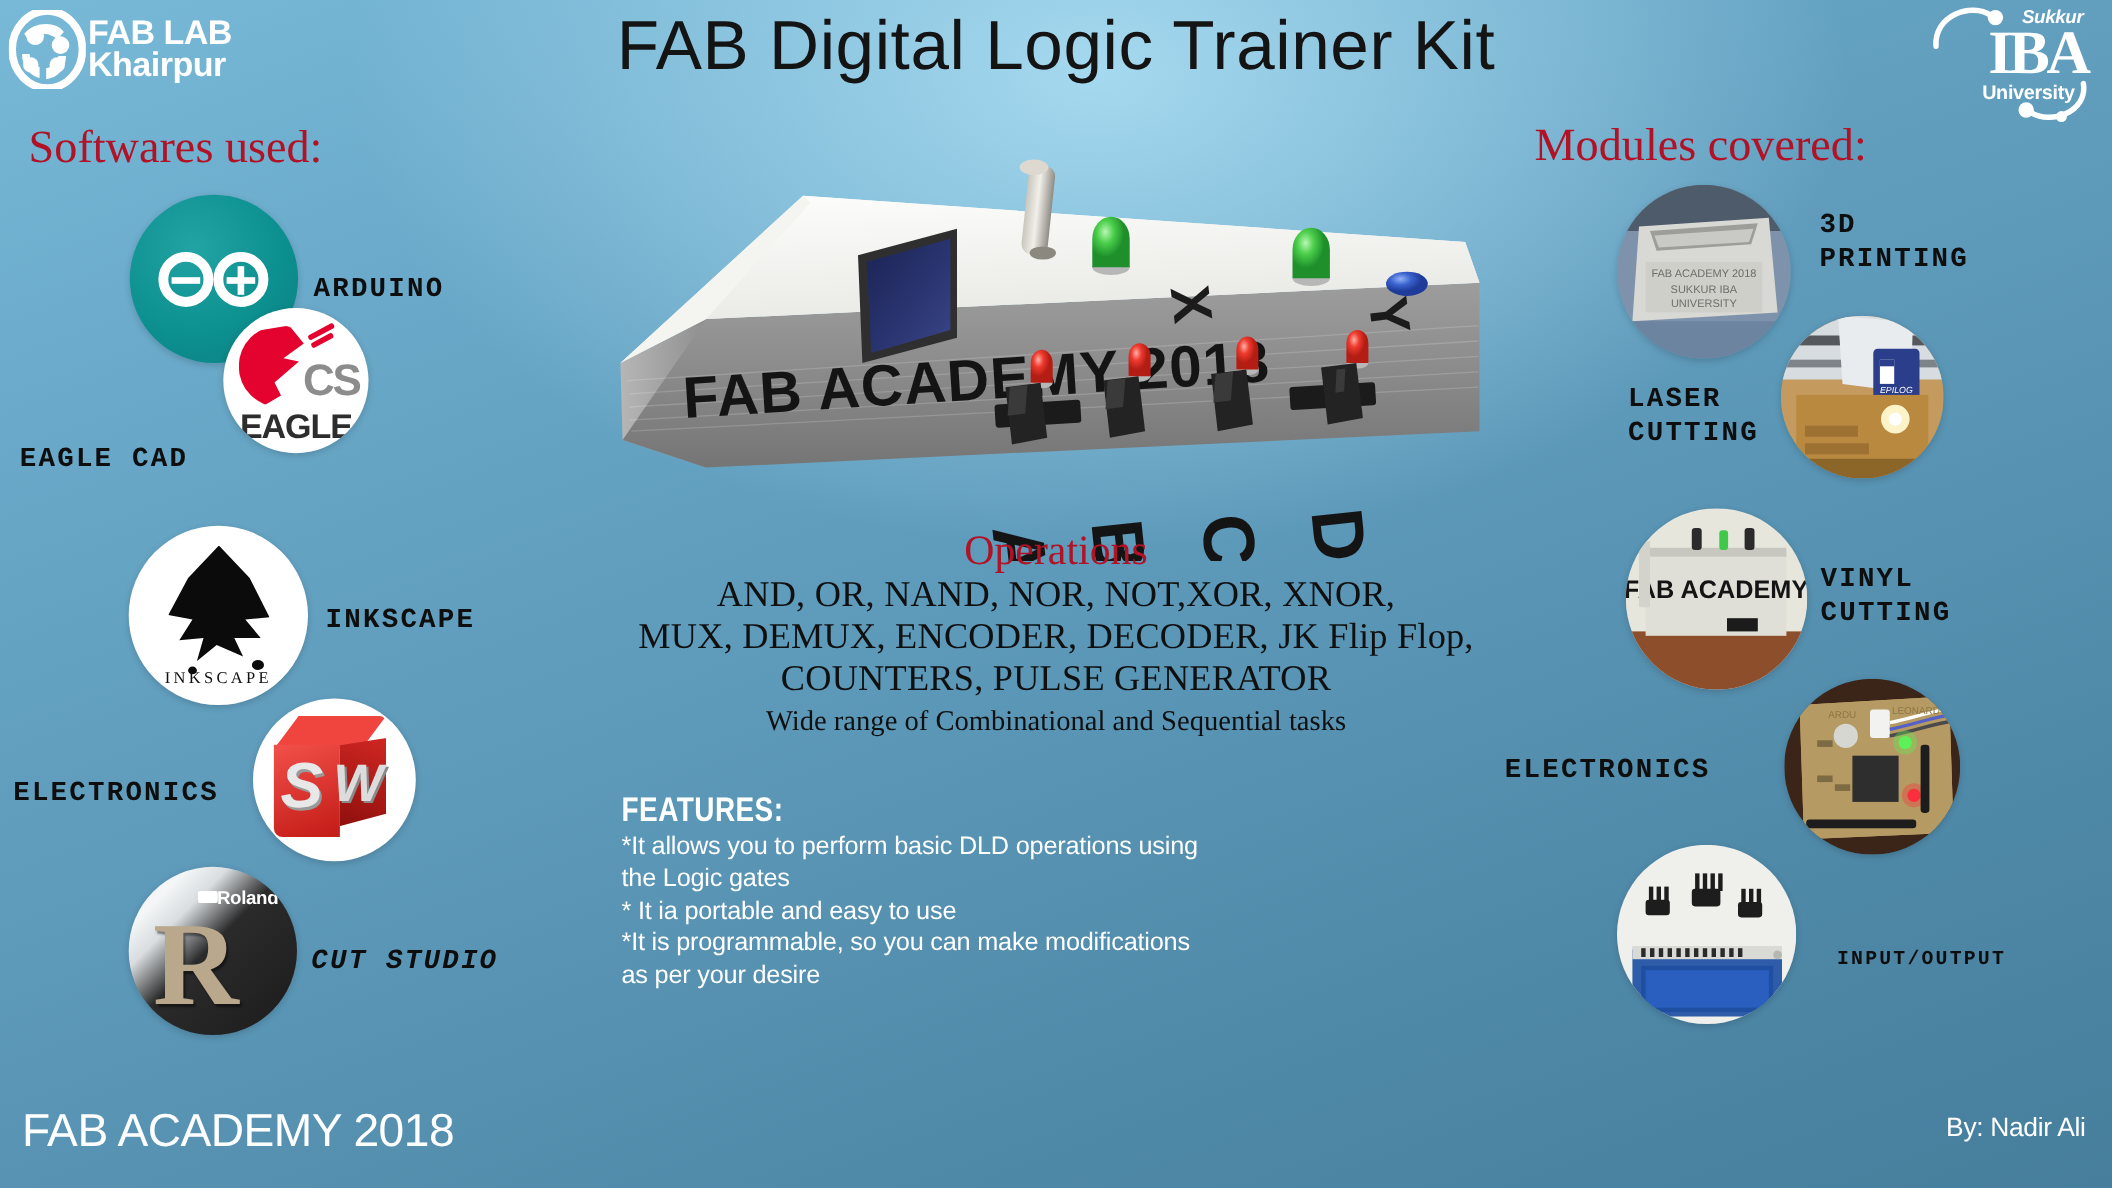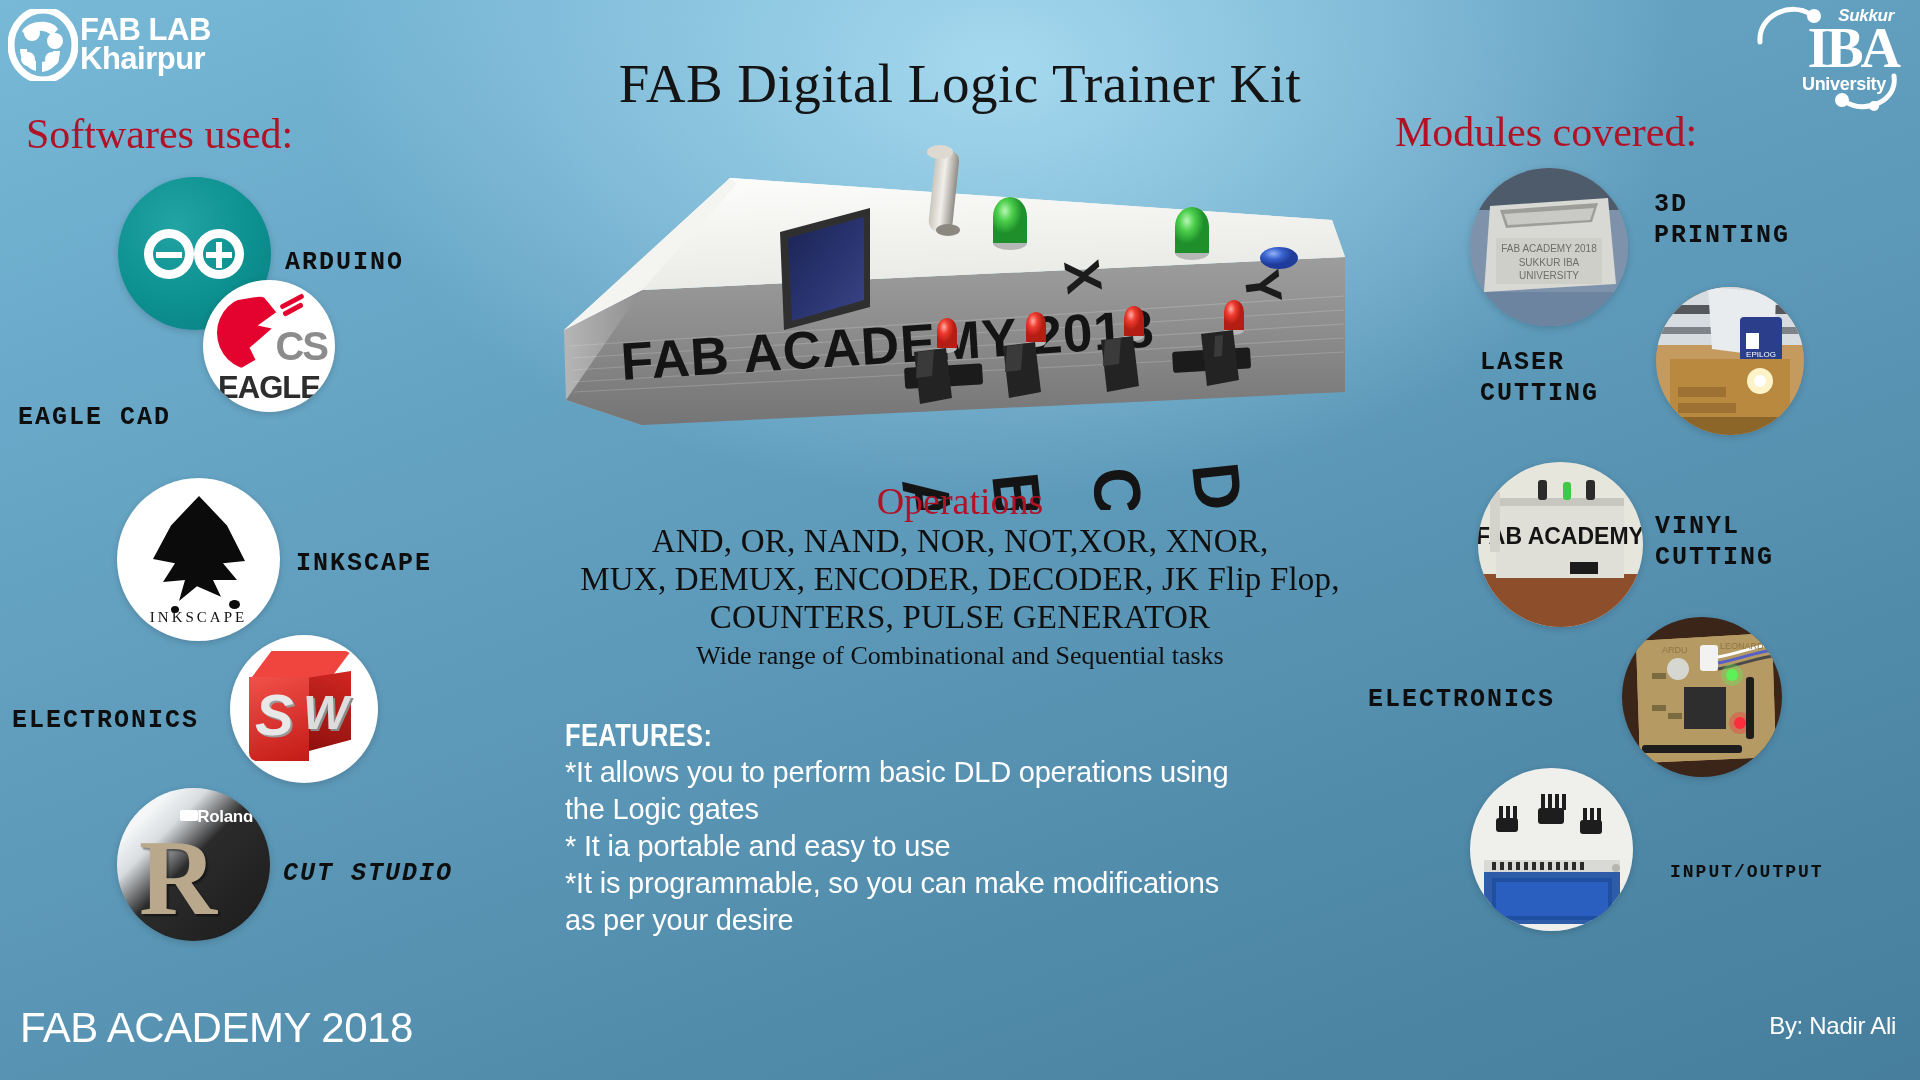--- a/index.html
+++ b/index.html
@@ -25,22 +25,22 @@
 
   
   #iba-logo{right:18px;top:2px;width:150px;height:112px;color:#fff;}
   #iba-sukkur{position:absolute;right:8px;top:4px;font-size:17px;font-weight:bold;font-style:italic;letter-spacing:-0.3px;}
   #iba-main{position:absolute;right:4px;top:18px;font-size:56px;font-weight:bold;letter-spacing:-3px;line-height:1;font-family:"Liberation Serif",serif;}
   #iba-univ{position:absolute;right:16px;top:72px;font-size:18px;font-weight:bold;letter-spacing:-0.3px;}
 
   
   #main-title{
     left:0;right:0;top:6px;text-align:center;
-    font-family:Liberation Serif, serif;
-    font-size:55px;color:#141414;letter-spacing:0.5px;margin-top:46px;
+    font-family:Liberation Sans, sans-serif;
+    font-size:63px;color:#141414;letter-spacing:0.5px;
   }
 
   
   .sect-head{
     font-family:"Liberation Serif", serif;
     font-size:42px;color:#b11226;
   }
   #softwares-head{left:26px;top:110px;}
   #modules-head{left:1395px;top:108px;}
 
@@ -112,30 +112,30 @@
   #operations{left:520px;top:482px;width:880px;text-align:center;
     font-family:"Liberation Serif", serif;color:#101010;}
   #ops-title{font-size:38px;color:#b11226;line-height:1.05;}
   .ops-line{font-size:33px;line-height:1.16;letter-spacing:0.2px;}
   #ops-sub{font-size:26px;line-height:1.3;margin-top:2px;}
 
   
   #features{left:565px;top:718px;width:800px;color:#fff;}
   #features-head{font-size:31px;font-weight:bold;letter-spacing:0.5px;
      transform:scaleX(.82);transform-origin:left center;}
-  .feat-line{font-size:29px;line-height:1.28;letter-spacing:-0.2px;}
+  .feat-line{font-size:23px;line-height:1.28;letter-spacing:-0.2px;}
 
   
   #fab-academy-2018{left:20px;top:1004px;font-size:42px;color:#fff;letter-spacing:-0.5px;}
   #by-author{right:24px;top:1012px;font-size:24px;color:#fff;letter-spacing:-0.3px;}
 
   
   #m0{left:1470px;top:168px;width:158px;height:158px;}
   #m0-l{left:1654px;top:190px;font-size:25px;}
-  #m1{left:1656px;top:287px;width:148px;height:148px;}
+  #m1{left:1619px;top:287px;width:148px;height:148px;font-style:italic;}
   #m1-l{left:1480px;top:348px;font-size:25px;}
   #m2{left:1478px;top:462px;width:165px;height:165px;}
   #m2-l{left:1655px;top:512px;font-size:25px;}
   #m3{left:1622px;top:617px;width:160px;height:160px;}
   #m3-l{left:1368px;top:685px;font-size:25px;}
   #m4{left:1470px;top:768px;width:163px;height:163px;}
   #m4-l{left:1650px;top:862px;font-size:18px;margin-left:20px;}
 </style>
 </head>
 <body>

